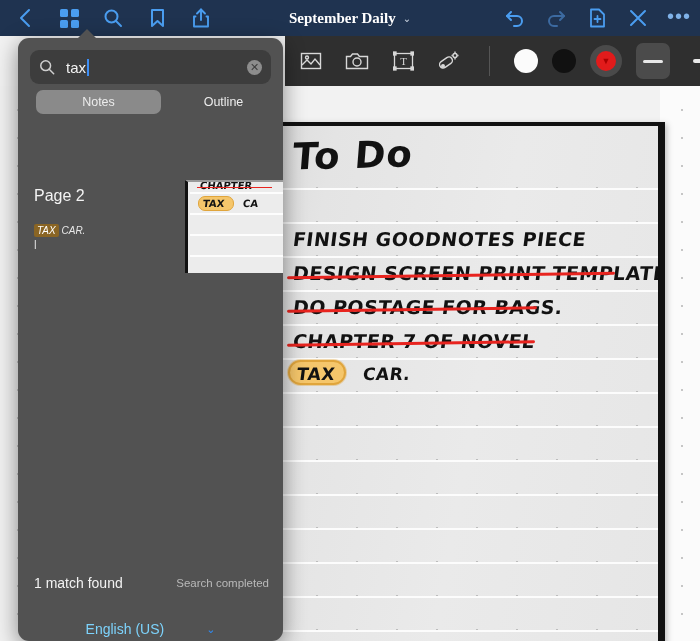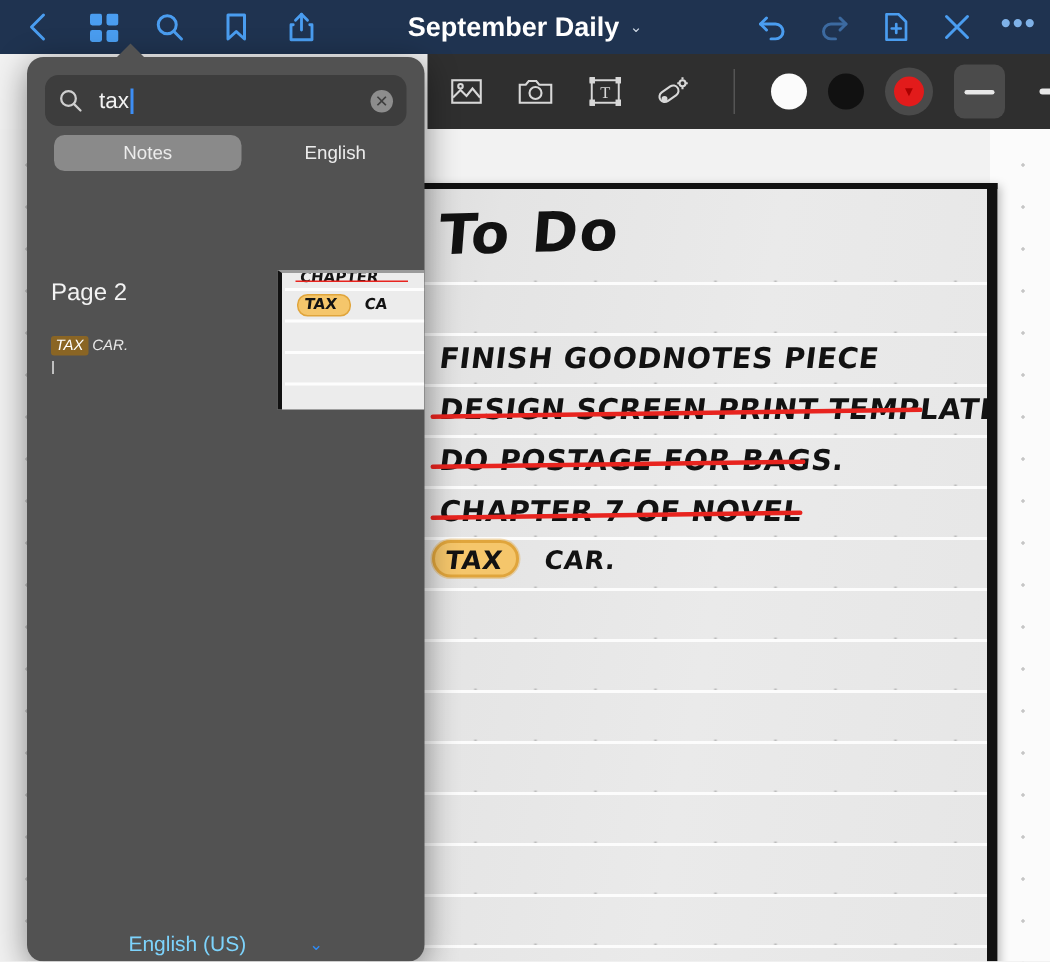--- a/index.html
+++ b/index.html
@@ -115,22 +115,22 @@
     display: flex; align-items: center; justify-content: center;
     color: #4a9df0; cursor: pointer;
   }
   .tb-icon svg { display: block; }
   .doc-title-wrap {
     position: absolute; left: 0; right: 0; top: 0; height: 36px;
     display: flex; align-items: center; justify-content: center;
     gap: 7px; pointer-events: none;
   }
   .doc-title {
-    color: #ffffff; font-size: 18px; font-weight: bold;
-    pointer-events: auto; cursor: pointer;
+    color: #ffffff; font-size: 15px; font-weight: bold;
+    pointer-events: auto; cursor: pointer; font-family: Liberation Serif, serif;
   }
   .doc-caret { color: #cfd8e4; font-size: 10px; pointer-events: auto; cursor: pointer; }
   .topbar-right {
     position: absolute; right: 6px; top: 0; height: 36px;
     display: flex; align-items: center; gap: 11px;
   }
   .tb-icon.dim { color: #3c6aa0; }
   .tb-icon.plain { color: #4a9df0; }
   .dots-icon { color: #7fb2e8; font-size: 20px; letter-spacing: 1px; line-height: 1; padding-bottom:5px;}
 
@@ -481,21 +481,21 @@
       </span>
       <span class="search-text">
         <span>tax</span>
         <span class="caret-bar"></span>
       </span>
       <span class="clear-btn">✕</span>
     </div>
 
     <div class="seg-control">
       <div class="seg active">Notes</div>
-      <div class="seg">English</div>
+      <div class="seg">Outline</div>
     </div>
 
     <div class="results">
       <div class="result-item">
         <div class="result-page">Page 2</div>
         <div class="snippet-line">
           <span class="snippet-hl">TAX</span><span> CAR.</span>
         </div>
         <div class="snippet-sub">l</div>
 
@@ -507,20 +507,24 @@
           <div class="thumb-hw" style="left:12px; top:-2px;">CHAPTER</div>
           <div class="thumb-strike" style="left:9px; top:5px; width:75px;"></div>
           <div class="thumb-hl" style="left:10px; top:14px; width:36px; height:15px;"></div>
           <div class="thumb-hw" style="left:15px; top:16px;">TAX</div>
           <div class="thumb-hw" style="left:55px; top:16px;">CA</div>
         </div>
       </div>
     </div>
 
     <div class="panel-footer">
+      <div class="footer-row">
+        <div class="match-count">1 match found</div>
+        <div class="search-status">Search completed</div>
+      </div>
       <div class="lang-row">
         <span class="lang-label">English (US)</span>
         <span class="lang-caret">⌄</span>
       </div>
     </div>
   </div>
 
 </div>
 
 </body></html>

